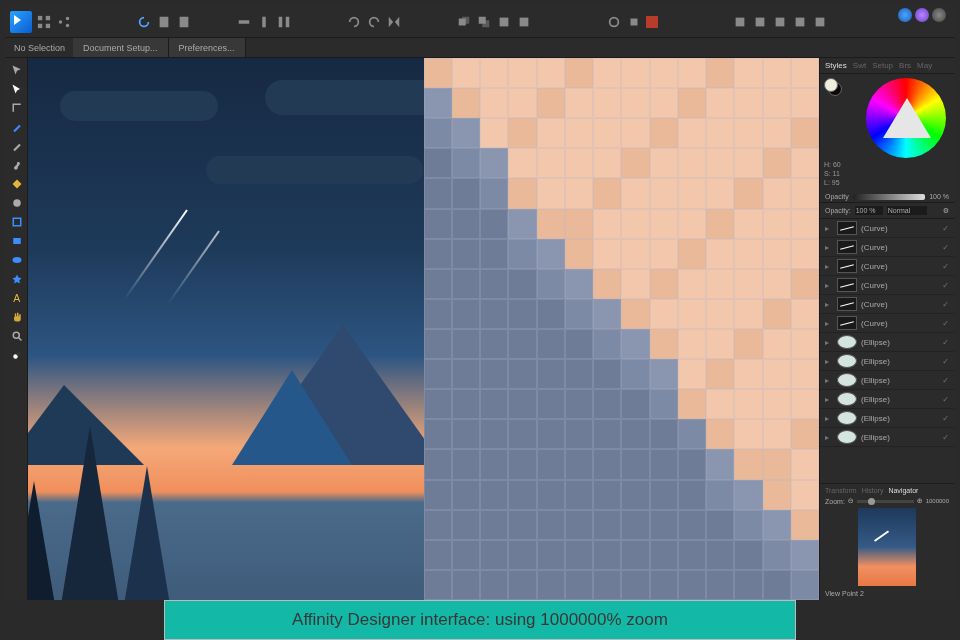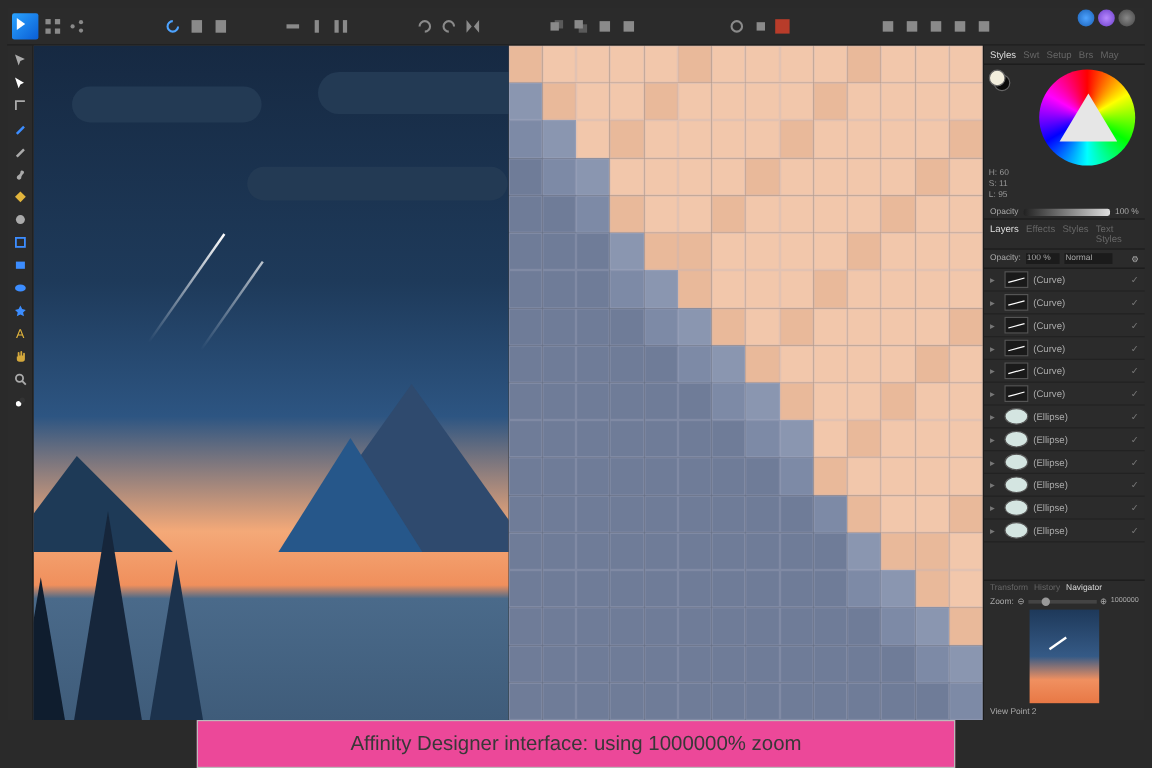--- a/index.html
+++ b/index.html
@@ -59,21 +59,21 @@
 .navtabs{display:flex;gap:5px;font-size:7px;margin-bottom:3px}
 .navtabs .act{color:#ddd}
 .navtabs span{color:#666}
 .zoomrow{display:flex;align-items:center;gap:3px;font-size:7px;margin-bottom:3px}
 .zoomrow .slider{flex:1;height:3px;background:#444;position:relative}
 .zoomrow .slider:after{content:"";position:absolute;left:20%;top:-2px;width:7px;height:7px;background:#999;border-radius:50%}
 .navthumb{width:58px;height:78px;margin:2px auto;background:linear-gradient(180deg,#1e395a 0%,#355a86 50%,#f09060 75%,#e87845 100%);position:relative}
 .navthumb:after{content:"";position:absolute;left:25%;top:35%;width:30%;height:2px;background:#fff;transform:rotate(-35deg)}
 .viewpt{font-size:7px;padding-top:2px}
 
-.caption{position:absolute;bottom:0;left:164px;right:164px;height:40px;background:#ec4899;border:1px solid #bbb;display:flex;align-items:center;justify-content:center;font-size:17px;color:#383838}
+.caption{position:absolute;bottom:0;left:164px;right:164px;height:40px;background:#14b8a6;border:1px solid #bbb;display:flex;align-items:center;justify-content:center;font-size:17px;color:#383838}
 
 .persona{position:absolute;right:8px;top:2px;display:flex;gap:3px}
 .persona div{width:14px;height:14px;border-radius:50%;cursor:pointer}
 .persona .p1{background:radial-gradient(circle,#4da3ff,#1a5fb4)}
 .persona .p2{background:radial-gradient(circle,#b788ff,#6a3ec9)}
 .persona .p3{background:radial-gradient(circle,#888,#444)}
 
 .art{position:absolute;inset:0;background:linear-gradient(180deg,#162942 0%,#1e3a5a 35%,#2d5582 55%,#f4a978 72%,#f08f5c 80%,#4a6a8a 82%,#3f5c7a 100%)}
 .cloud{position:absolute;background:#233a54;border-radius:20px}
 .meteor{position:absolute;width:2px;background:linear-gradient(180deg,#fff,transparent);transform:rotate(35deg);transform-origin:top}
@@ -224,20 +224,25 @@
             </svg>
           </div>
     </div>
     <div class="persona">
       <div class="p1"></div>
       <div class="p2"></div>
       <div class="p3"></div>
     </div>
   </div>
 
+  <div class="ctx">
+    <span>No Selection</span>
+    <span class="tab">Document Setup...</span>
+    <span class="tab">Preferences...</span>
+  </div>
 
   <div class="main">
 
     <div class="tools">
       <div class="tool">
             <svg viewBox="0 0 16 16">
               <path d="M2 2l4 12 2-5 5-2z"></path>
             </svg>
           </div>
       <div class="tool">
@@ -617,26 +622,20 @@
           <div>S: 11</div>
           <div>L: 95</div>
         </div>
       </div>
       <div class="opacityrow">
         <span>Opacity</span>
         <div class="bar"></div>
         <span>100 %</span>
       </div>
 
-      <div class="ptabs">
-        <span class="act">Layers</span>
-        <span>Effects</span>
-        <span>Styles</span>
-        <span>Text Styles</span>
-      </div>
       <div class="layhead">
         <span>Opacity:</span>
         <input value="100 %" style="">
         <input style="width: 40px;" value="Normal">
         <span style="margin-left:auto">⚙</span>
       </div>
       <div class="layers">
         <div class="laylist" id="laylist">
               <div class="layer">
                 <span class="tri">▸</span>

